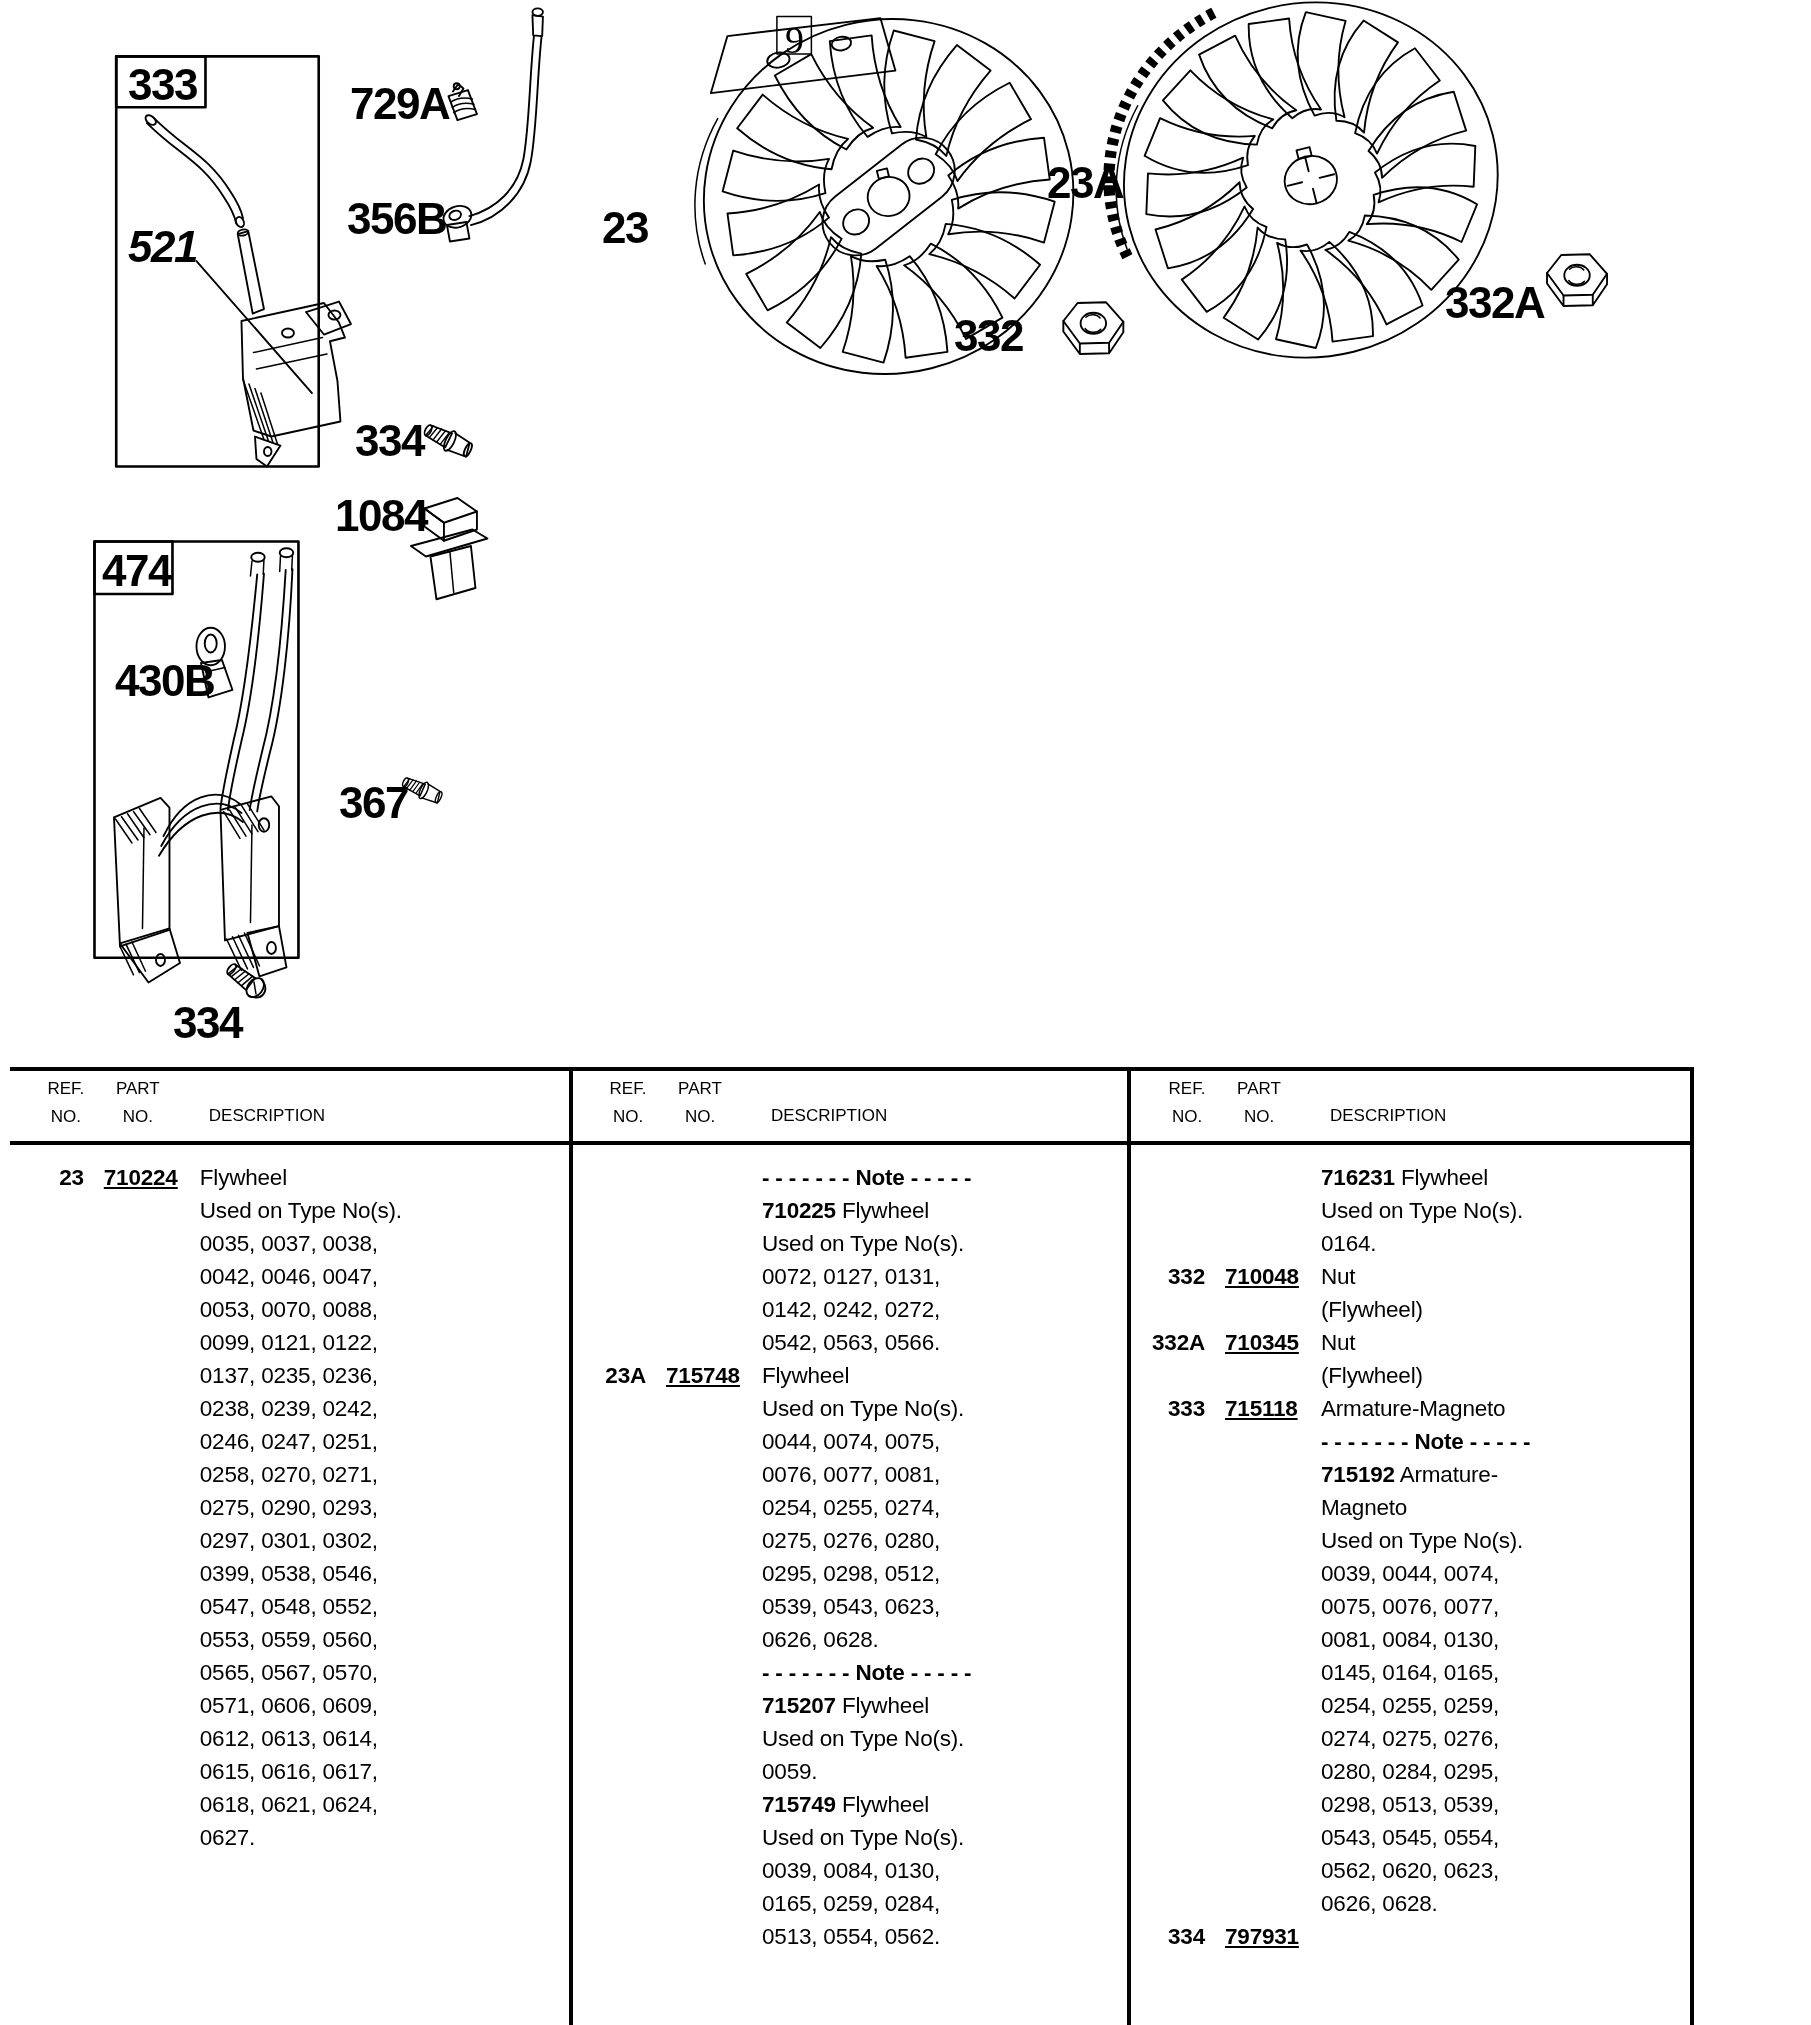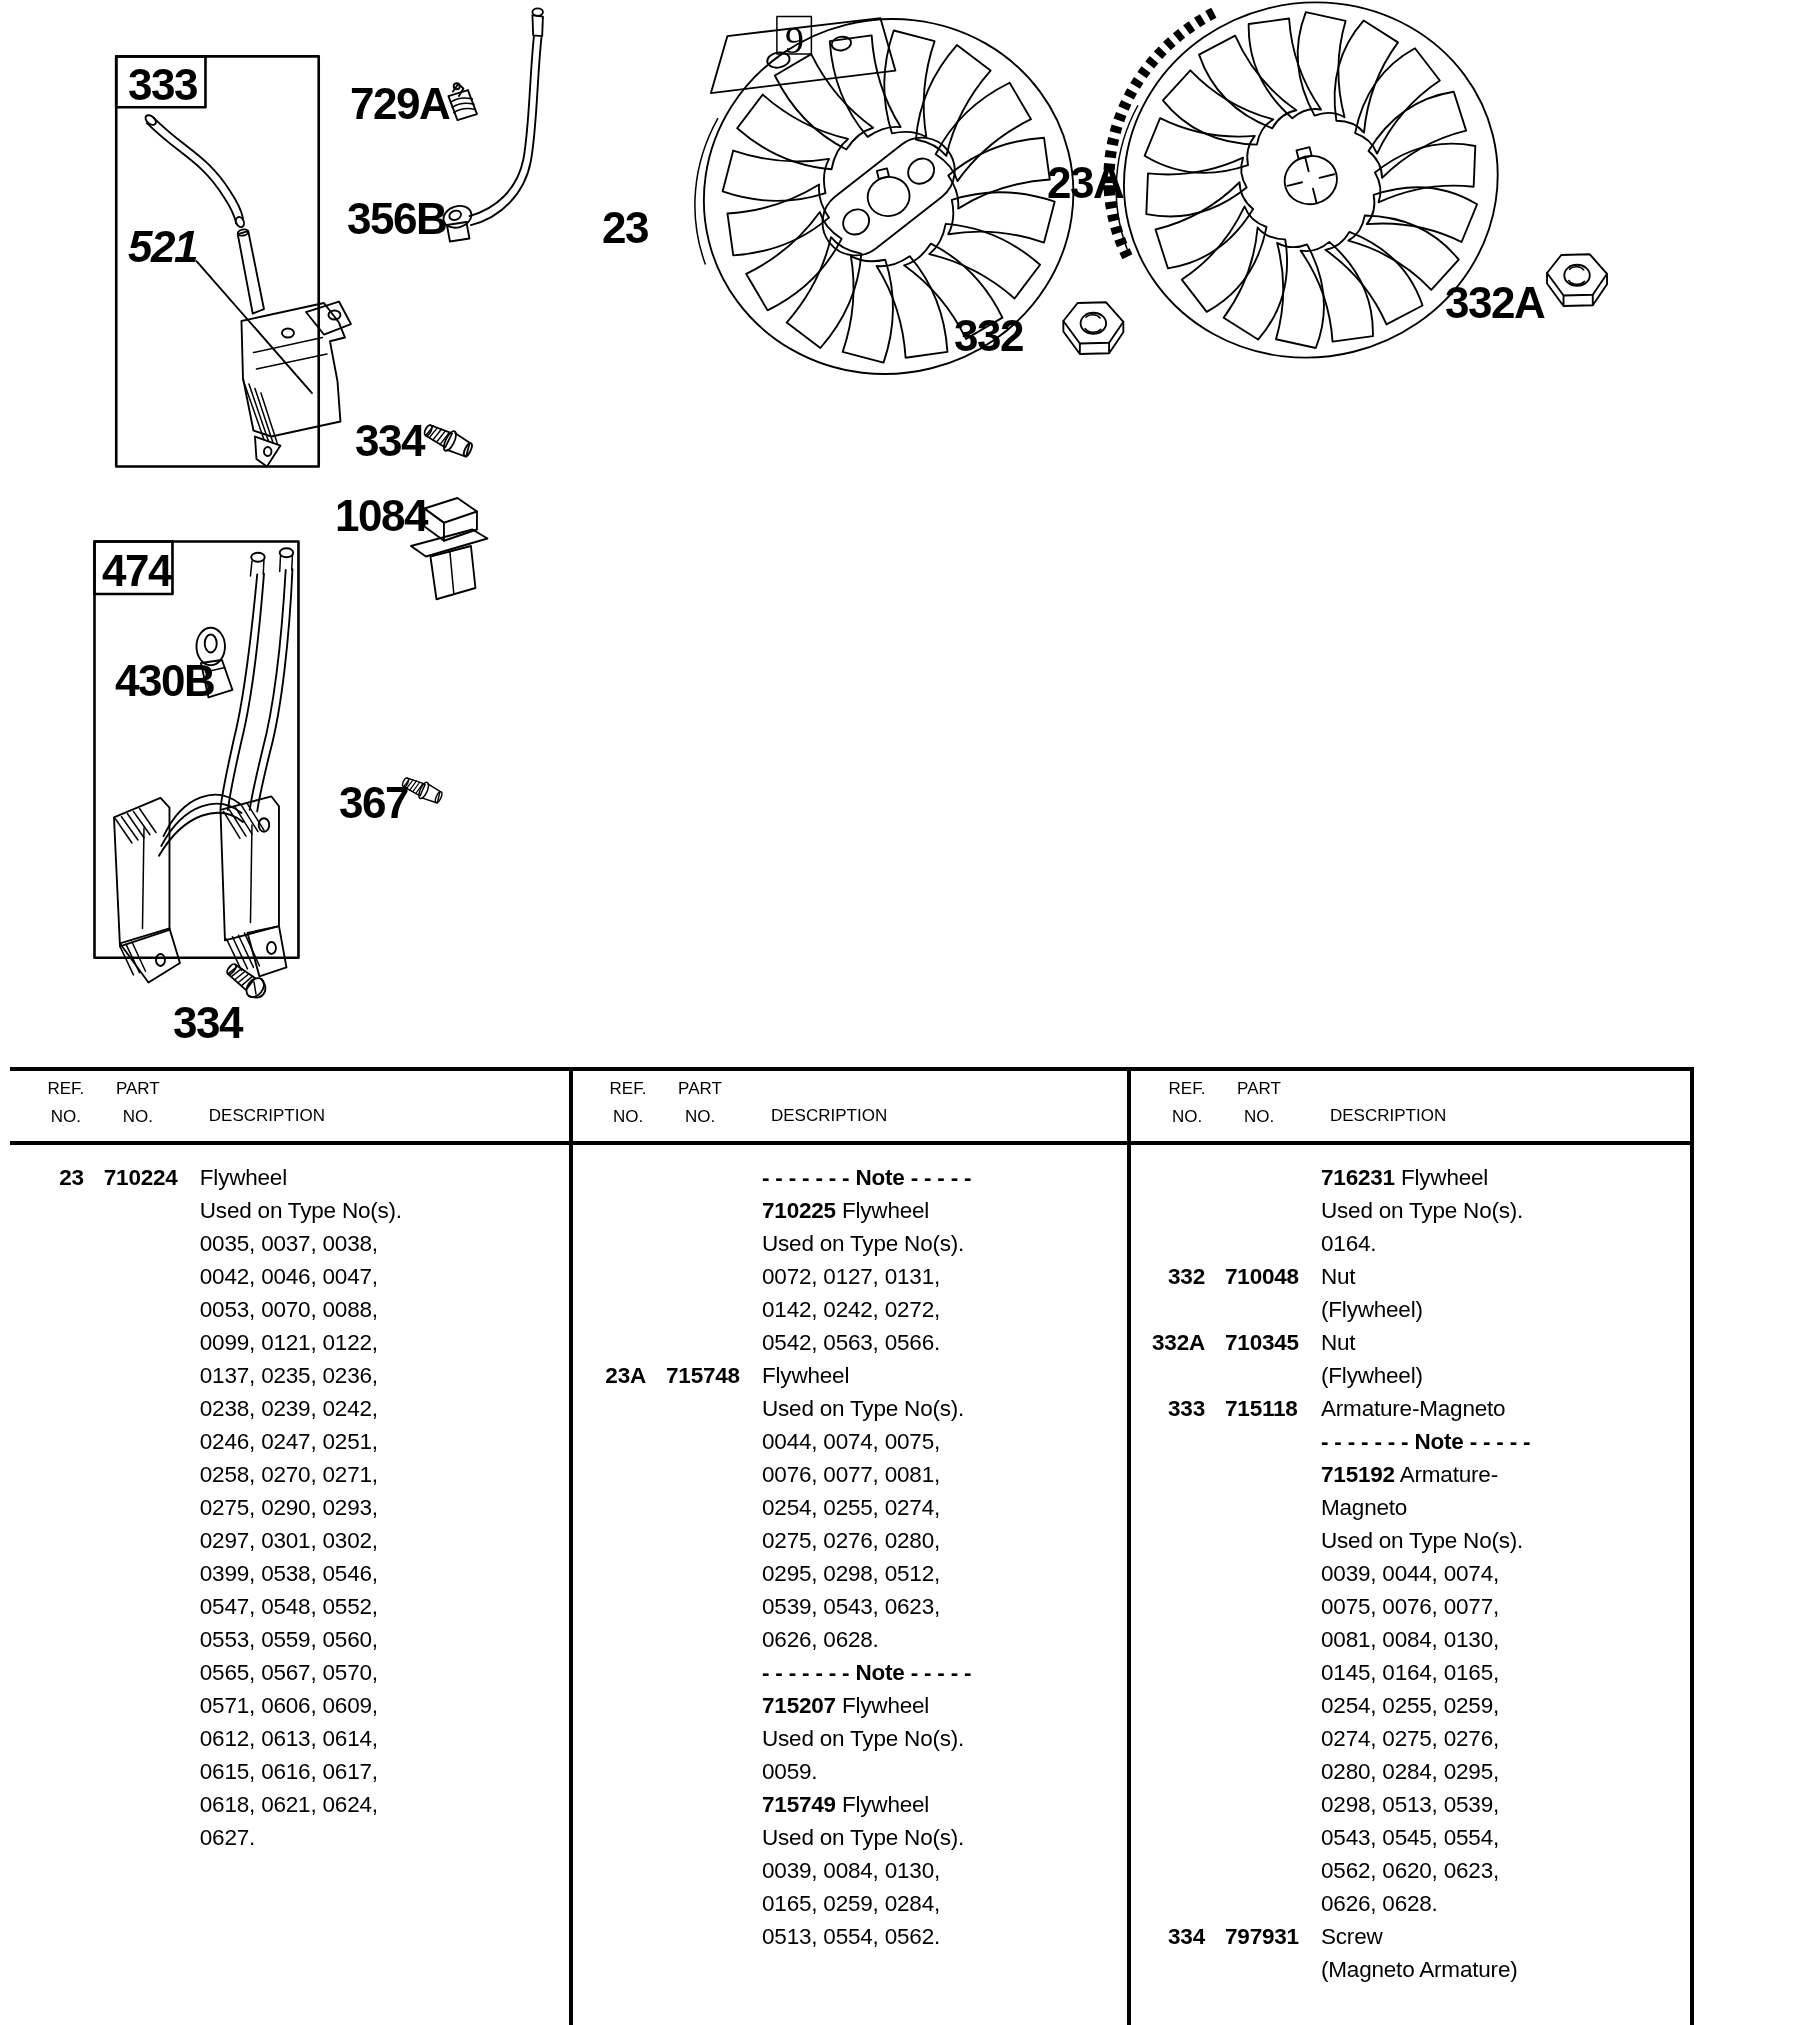--- a/index.html
+++ b/index.html
@@ -16,21 +16,21 @@
   .callout.serif{font-family:"Liberation Serif",serif;font-weight:400;font-size:38px;letter-spacing:0;}
   .hline,.vline{position:absolute;background:#000;}
   
   .tgroup{position:absolute;top:1070px;}
   .thead{position:relative;height:71px;font-size:17px;line-height:28px;}
   .thead .hc{position:absolute;top:4.5px;text-align:center;transform:translateX(-50%);}
   .thead .hd{position:absolute;top:32px;}
   .tbody{padding-top:19.5px;font-size:22.5px;line-height:33px;letter-spacing:-0.2px;}
   .trow{display:grid;grid-template-columns:74px 116px 1fr;align-items:start;}
   .cref{text-align:right;font-weight:700;}
-  .cpart{padding-left:20px;font-weight:700;}
+  .cpart{padding-left:20px;font-weight:700;text-decoration:underline;}
   .cdesc{padding-right:4.5px;}
   .dline b{font-weight:700;}
   .dline.note{font-weight:700;}
 </style>
 </head>
 <body>
 
 <div class="page">
 
   <svg class="art" width="1811" height="1065" viewBox="0 0 2415 1420">
@@ -388,21 +388,17 @@
             <div class="dline">0280, 0284, 0295,</div>
             <div class="dline">0298, 0513, 0539,</div>
             <div class="dline">0543, 0545, 0554,</div>
             <div class="dline">0562, 0620, 0623,</div>
             <div class="dline">0626, 0628.</div>
           </div>
         </div>
         <div class="trow">
           <div class="cref">334</div>
           <div class="cpart">797931</div>
-          <div class="cdesc">
-            <div class="dline">Screw</div>
-            <div class="dline">(Magneto Armature)</div>
-          </div>
         </div>
       </div>
     </div>
 </div>
 
 
 </body></html>

